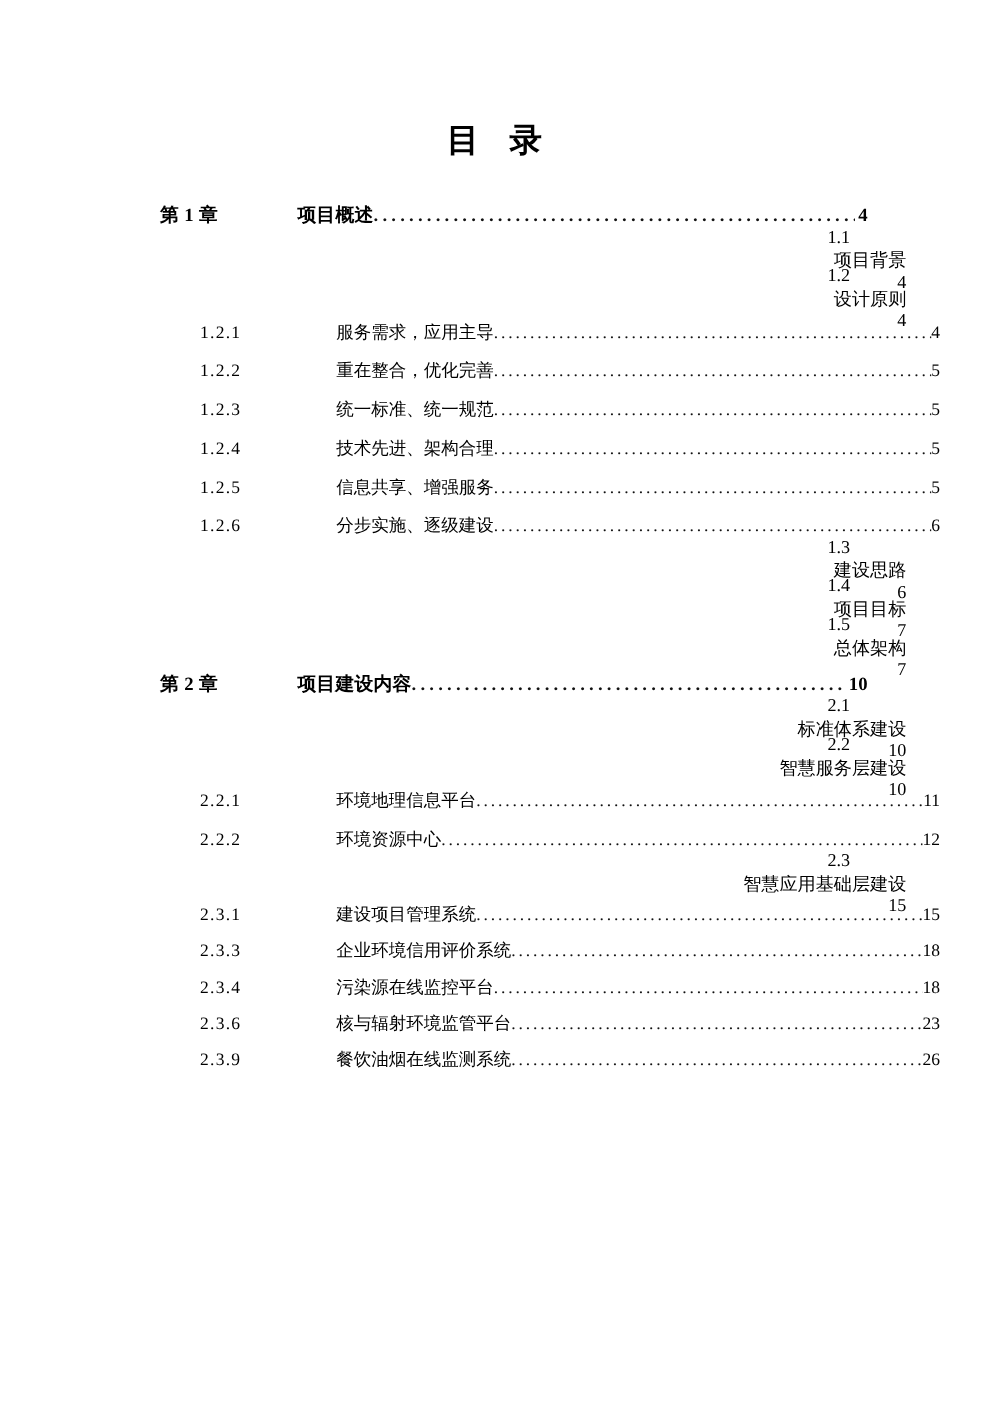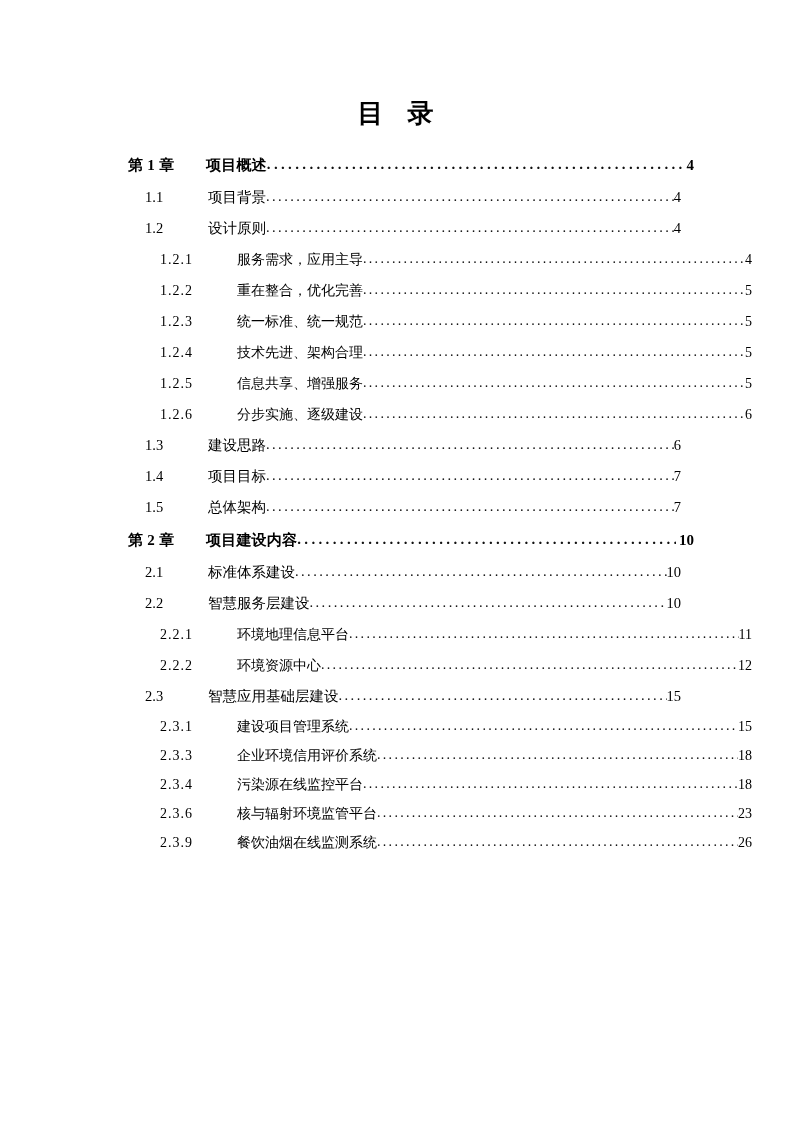--- a/index.html
+++ b/index.html
@@ -42,34 +42,35 @@
     padding: 0;
     list-style: none;
     position: absolute;
     left: 0;
     top: 148px;
     width: 793px;
   }
 
   .toc-row {
     display: flex;
-    align-items: center;
+    align-items: flex-end;
     box-sizing: border-box;
     width: 100%;
     white-space: nowrap;
   }
 
   .toc-num {
     flex: 0 0 auto;
     font-family: "Liberation Serif", "DejaVu Serif", serif;
   }
 
   .toc-label {
     flex: 0 0 auto;
     font-family: "DejaVu Serif", "Liberation Serif", serif;
+    margin-left: 32px;
   }
 
   .toc-leader {
     flex: 1 1 auto;
     overflow: hidden;
     min-width: 4px;
     position: relative;
     height: 1em;
   }
   .toc-leader::after {
@@ -103,22 +104,23 @@
     letter-spacing: 0.3px;
   }
   .lvl1 .toc-label { letter-spacing: 0.2px; }
   .lvl1 .toc-leader::after { letter-spacing: -0.2px; }
   .lvl1 .toc-page { padding-left: 3px; }
 
   
   .lvl2 {
     font-size: 14.5px;
     padding-left: 145px;
-    padding-right: 112px;
+    padding-right: 68px;
     height: 31px;
+    flex-direction: column;
   }
   .lvl2 .toc-num { width: 63px; }
 
   
   .lvl3 {
     font-size: 14px;
     padding-left: 160px;
     padding-right: 41px;
     height: 31px;
   }

